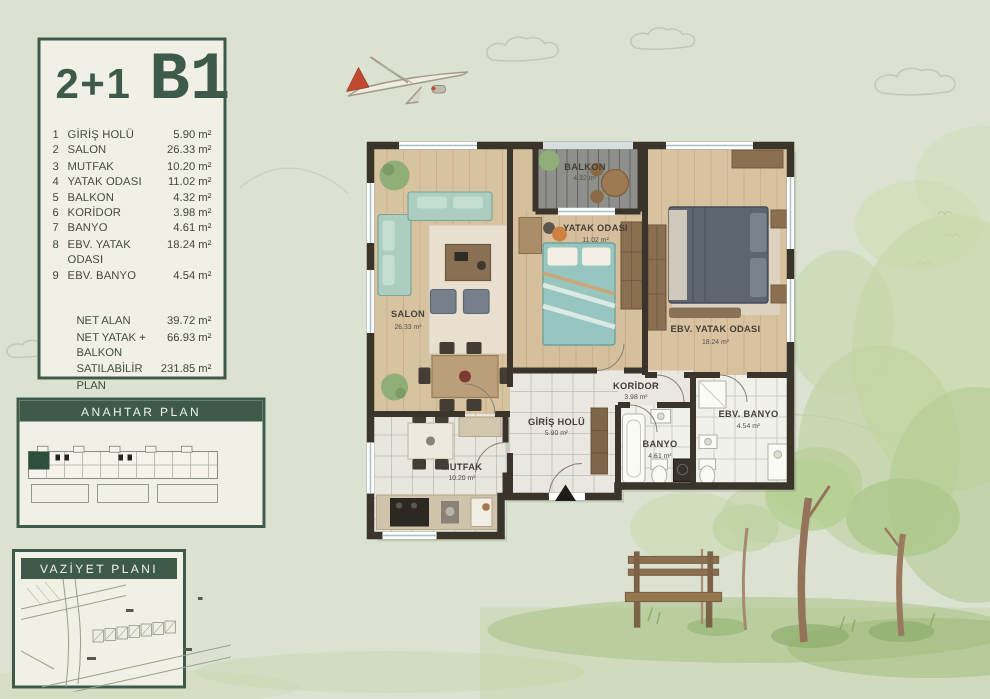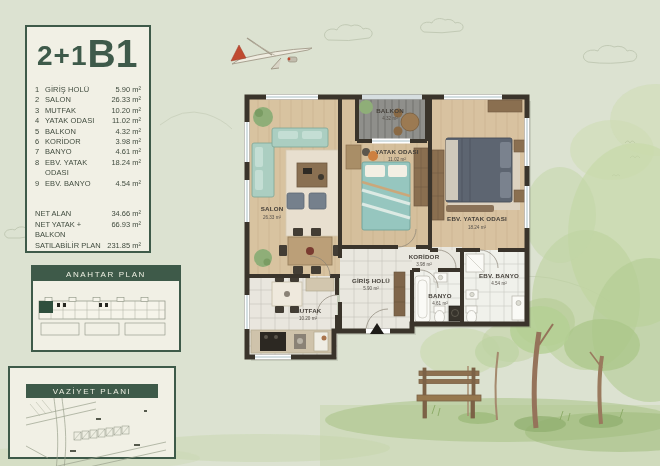--- a/index.html
+++ b/index.html
@@ -12,33 +12,33 @@
     position:absolute;background:#f1f0e5;border:2px solid #3e5a49;
     box-sizing:border-box;color:#3f4a3d;
   }
   .panel-header{
     background:#3e5a49;color:#edefe2;font-size:8px;letter-spacing:1.6px;
     text-align:center;height:14px;line-height:15px;font-weight:400;
   }
   .panel-body{position:relative;width:100%;}
   
   .info{left:25px;top:25px;width:126px;height:228px;padding:6px 8px;}
-  .title-row{display:flex;align-items:flex-end;color:#3e5a4a;margin:2px 0 12px 2px;}
+  .title-row{display:flex;align-items:flex-end;gap:12px;color:#3e5a4a;margin:2px 0 12px 2px;}
   .t-type{font-size:28px;font-weight:600;letter-spacing:1px;line-height:34px;}
-  .t-block{font-size:39px;font-weight:600;line-height:38px;}
+  .t-block{font-size:45px;font-weight:600;line-height:38px;font-family:Liberation Mono, monospace;}
   .room-row{display:flex;font-size:7.5px;line-height:10.4px;}
   .room-no{width:10px;flex:none;}
   .room-name{flex:1;letter-spacing:.1px;}
   .room-area{text-align:right;flex:none;}
-  .totals{margin-top:20px;}
+  .totals{margin-top:20px;margin-left:16px;}
   .total-row{display:flex;font-size:7.5px;line-height:10.7px;}
   .total-name{flex:1;}
   
-  .keyplan{left:11px;top:265px;width:150px;height:87px;padding:0;margin-left:20px;}
-  .siteplan{left:8px;top:366px;width:168px;height:93px;padding:16px;}
+  .keyplan{left:11px;top:265px;width:166px;height:87px;padding:0;}
+  .siteplan{left:8px;top:366px;width:116px;height:93px;padding:4px;}
   .plan-label{fill:#45403a;font-weight:700;font-size:6.2px;letter-spacing:.2px;}
   .plan-area{fill:#55504a;font-weight:400;font-size:4.6px;}
   text{font-family:"Liberation Sans",sans-serif;}
 </style>
 </head>
 <body>
 
 <div class="stage">
 
 <svg width="660" height="466" viewBox="0 0 660 466">
@@ -375,21 +375,21 @@
         </div>
     <div class="room-row">
           <span class="room-no">9</span>
           <span class="room-name">EBV. BANYO</span>
           <span class="room-area">4.54 m²</span>
         </div>
   </div>
   <div class="totals">
     <div class="total-row">
           <span class="total-name">NET ALAN</span>
-          <span class="total-value">34.66 m²</span>
+          <span class="total-value">39.72 m²</span>
         </div>
     <div class="total-row">
           <span class="total-name">NET YATAK + BALKON</span>
           <span class="total-value">66.93 m²</span>
         </div>
     <div class="total-row">
           <span class="total-name">SATILABİLİR PLAN</span>
           <span class="total-value">231.85 m²</span>
         </div>
   </div>

